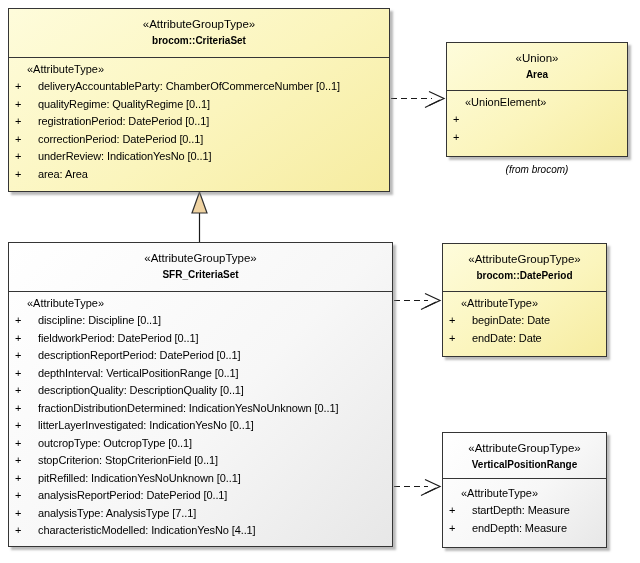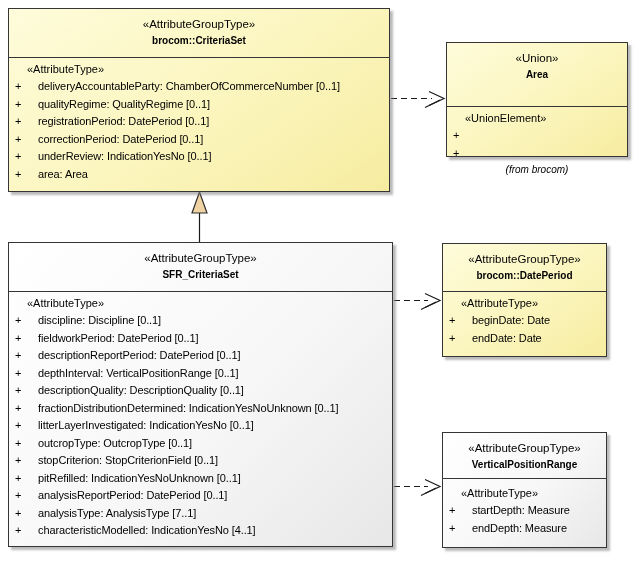--- a/index.html
+++ b/index.html
@@ -89,21 +89,21 @@
           </div>
           <div class="attr-row">
             <span class="vis">+</span>
             <span class="attr-text">area: Area</span>
           </div>
         </div>
     </div>
   </div>
 
   <div class="uml-box fill-yellow" style="left:446px;top:42px;width:182px;height:115px;">
-    <div class="box-header" style="height:64px;">
+    <div class="box-header" style="height:48px;">
       <div class="stereotype">«Union»</div>
       <div class="box-name">Area</div>
     </div>
     <div class="box-body">
       <div class="section-label">«UnionElement»</div>
       <div>
           <div class="attr-row">
             <span class="vis">+</span>
           </div>
           <div class="attr-row">

